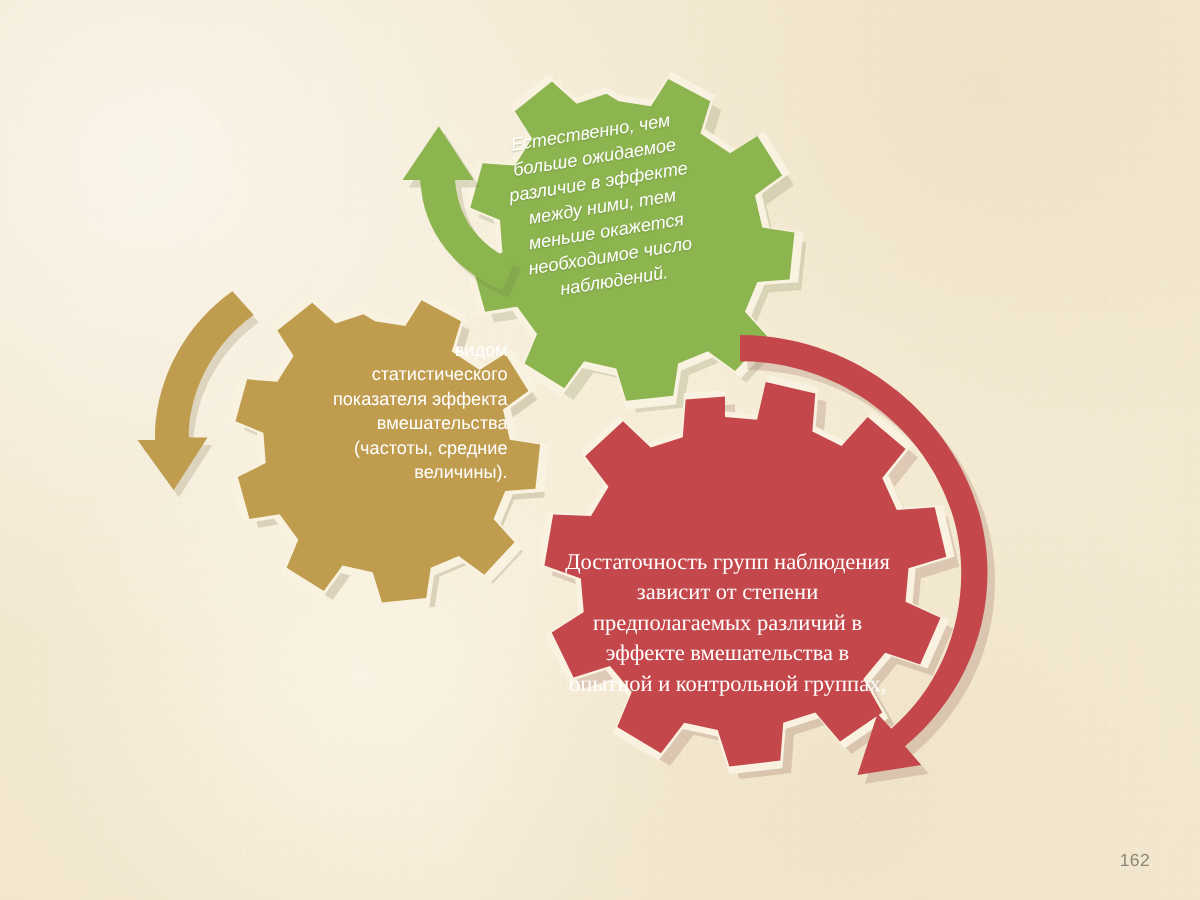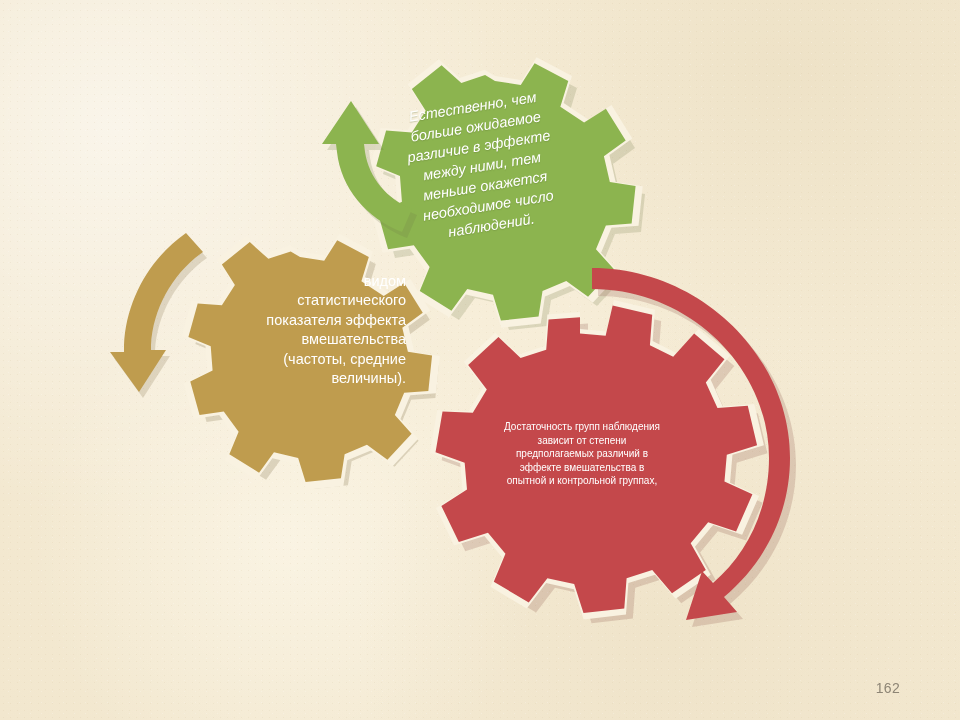--- a/index.html
+++ b/index.html
@@ -69,28 +69,29 @@
   #tan-gear-text {
     left: 196px;
     top: 272px;
     width: 210px;
     font-size: 14.5px;
     line-height: 1.34;
     text-align: right;
   }
   #red-gear-text {
     left: 432px;
-    top: 420px;
+    top: 437px;
     width: 300px;
-    font-size: 10px;
+    font-size: 18px;
     line-height: 1.36;
+    font-family: Liberation Serif, serif;
   }
   #page-number {
     position: absolute;
-    right: 60px;
+    right: 40px;
     bottom: 24px;
     font-size: 14px;
     color: #8d8575;
     letter-spacing: 0.3px;
   }
 </style>
 </head>
 <body>
 
 <div id="slide">

